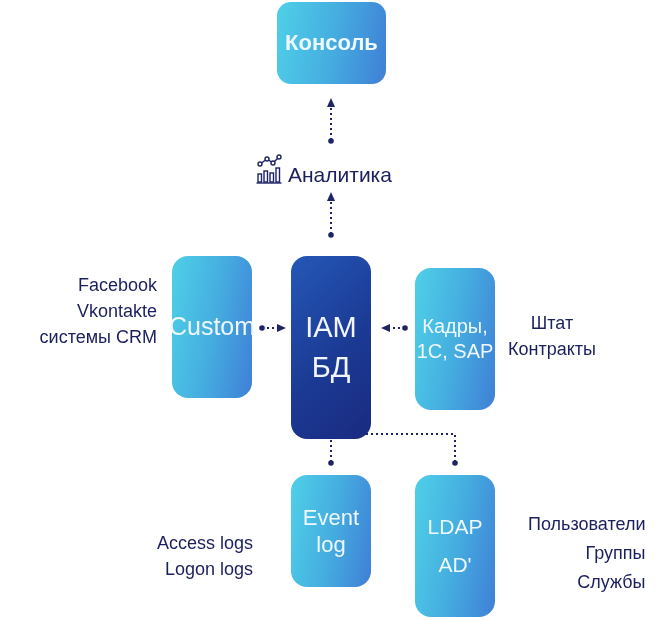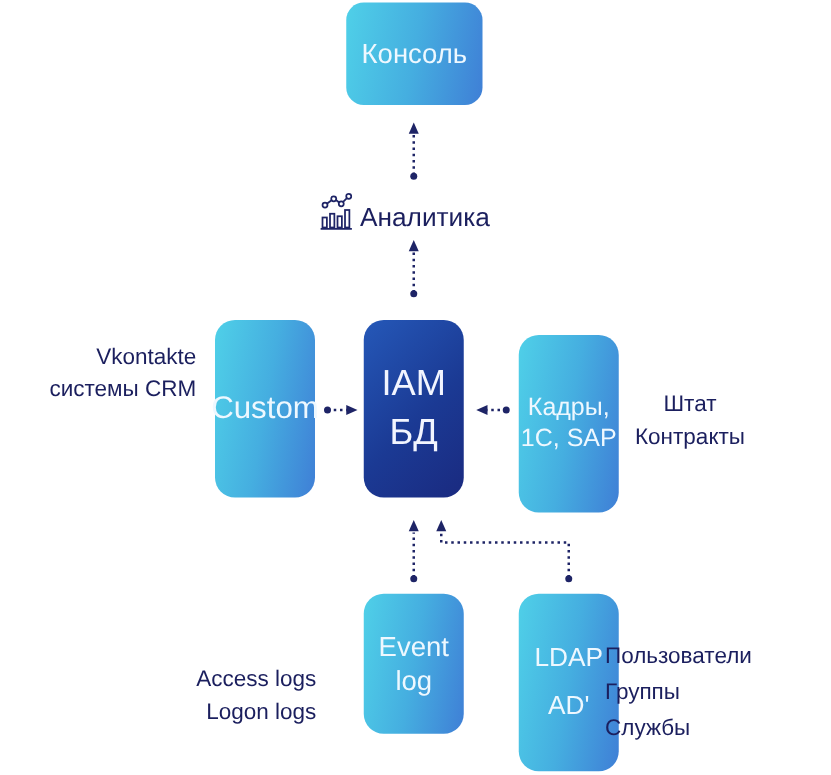--- a/index.html
+++ b/index.html
@@ -9,33 +9,33 @@
     position: absolute; border-radius: 16px; color: #eef8ff;
     display: flex; flex-direction: column; align-items: center; justify-content: center;
     text-align: center; line-height: 1.25;
     background: linear-gradient(100deg, #4fd0e8 0%, #45aee0 50%, #3f7fd6 100%);
   }
   .box span { display: block; }
   .box.dark {
     background: linear-gradient(135deg, #2558b8 0%, #1b3a94 55%, #1a2a80 100%);
     color: #f2f5ff;
   }
-  #console { left: 277px; top: 2px; width: 109px; height: 82px; font-size: 22px; border-radius: 14px; }
-  #iam { left: 291px; top: 256px; width: 80px; height: 142px; font-size: 29px; line-height: 1.35; }
+  #console { left: 277px; top: 2px; width: 109px; height: 82px; font-size: 22px; border-radius: 14px; font-weight: bold; }
+  #iam { left: 291px; top: 256px; width: 80px; height: 183px; font-size: 29px; line-height: 1.35; }
   #custom { left: 172px; top: 256px; width: 80px; height: 142px; font-size: 25px; }
   #kadry { left: 415px; top: 268px; width: 80px; height: 142px; font-size: 20px; }
   #eventlog { left: 291px; top: 475px; width: 80px; height: 112px; font-size: 22px; }
   #ldap { left: 415px; top: 475px; width: 80px; height: 142px; font-size: 21px; gap: 11px; }
 
   .label { position: absolute; color: #1b1f5e; font-size: 18px; line-height: 26px; }
   .label span { display: block; }
   #left-label { right: 508px; top: 272px; text-align: right; }
   #right-label { left: 508px; top: 310px; text-align: center; }
   #access-label { right: 412px; top: 530px; text-align: right; }
-  #ldap-label { left: 484px; top: 510px; text-align: left; line-height: 29px; }
+  #ldap-label { left: 528px; top: 510px; text-align: right; line-height: 29px; }
 
   #analytics { position: absolute; left: 256px; top: 150px; display: flex; align-items: center; }
   #analytics-text { color: #1b1f5e; font-size: 21px; margin-left: 6px; margin-top: 13px; }
 
   svg#arrows { position: absolute; left: 0; top: 0; }
 </style>
 </head>
 <body>
 
 <svg id="arrows" width="665" height="620">
@@ -81,20 +81,21 @@
       <rect x="8" y="17" width="3.5" height="11"></rect>
       <rect x="14" y="19" width="3.5" height="9"></rect>
       <rect x="20" y="14" width="3.5" height="14"></rect>
       <line x1="0.5" y1="29" x2="25.5" y2="29"></line>
     </g>
   </svg>
   <span id="analytics-text">Аналитика</span>
 </div>
 
 <div class="label" id="left-label">
+  <span>Facebook</span>
   <span>Vkontakte</span>
   <span>системы CRM</span>
 </div>
 
 <div class="box" id="custom">
   <span>Custom</span>
 </div>
 
 <div class="box dark" id="iam">
   <span>IAM</span>

